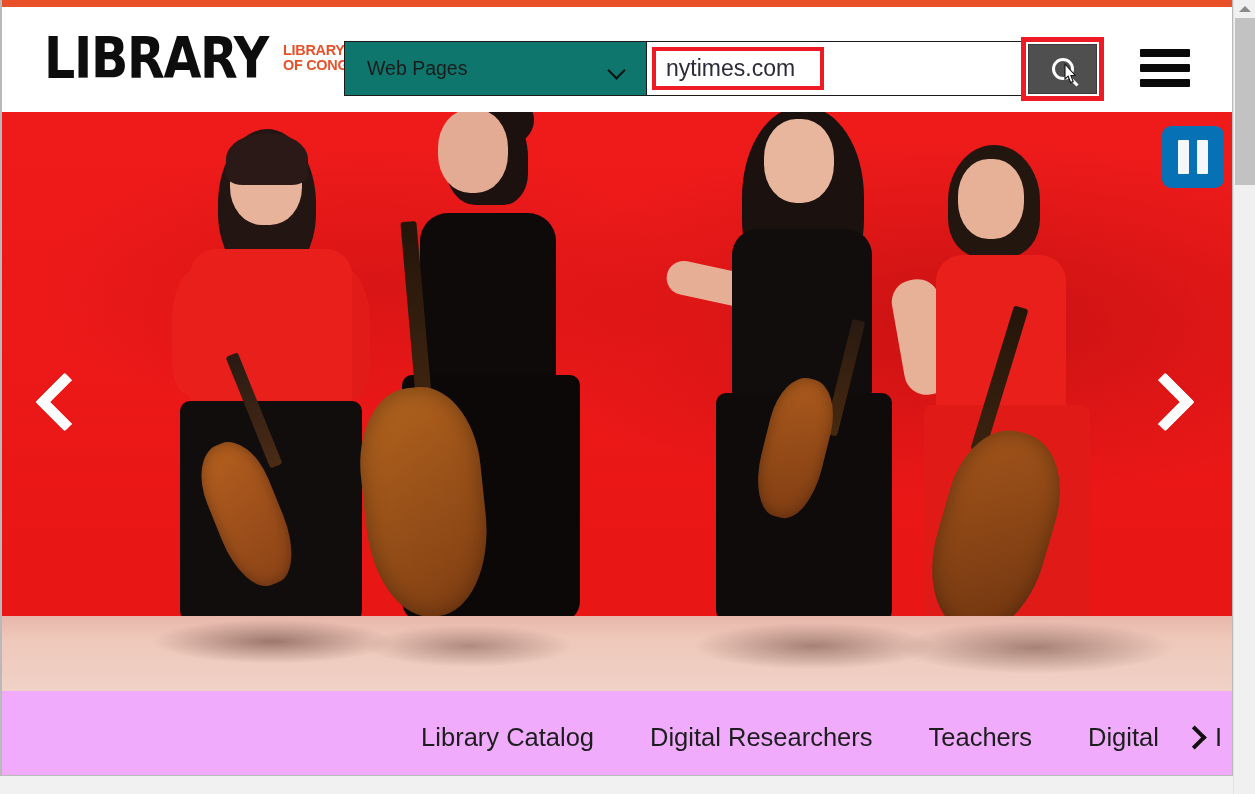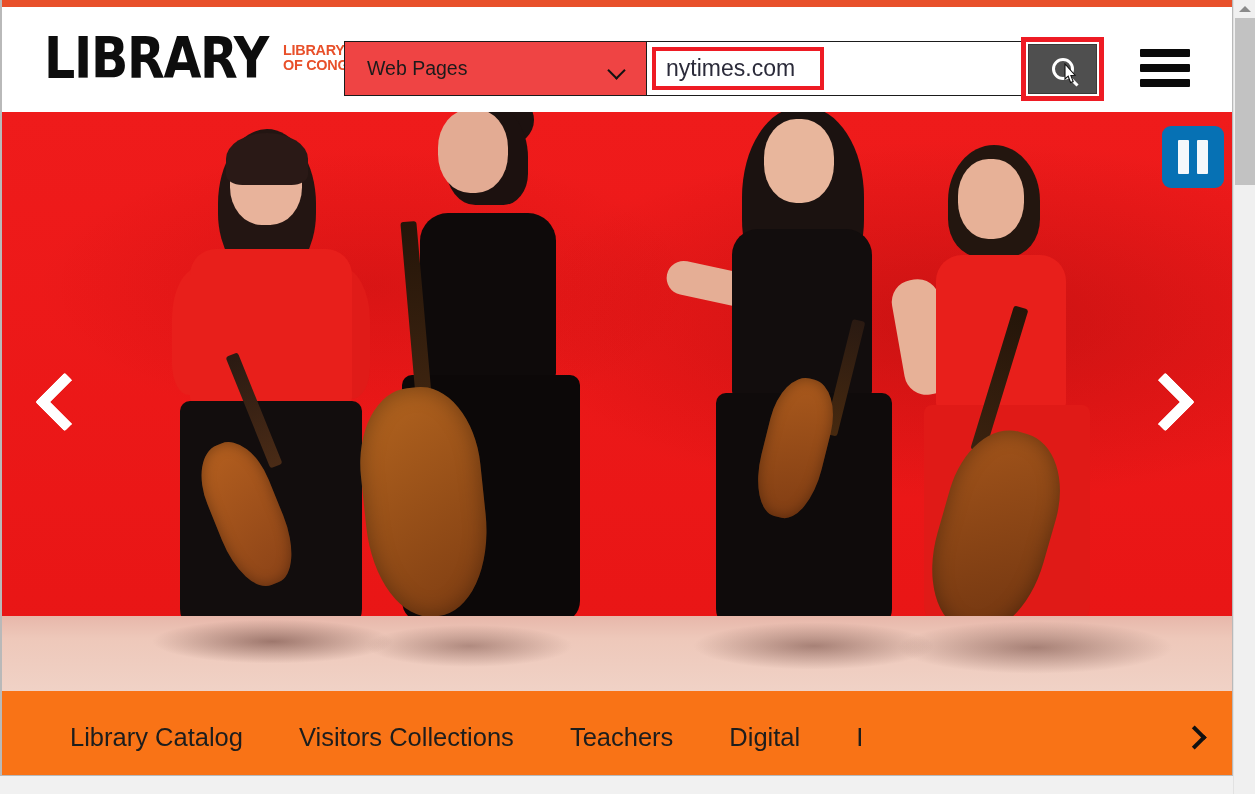--- a/index.html
+++ b/index.html
@@ -89,21 +89,21 @@
     top: 34px;
     display: flex;
     align-items: stretch;
     height: 55px;
   }
 
   .search-select {
     width: 303px;
     height: 55px;
     border: 1px solid #1b1b1b;
-    background: #ef4444;
+    background: #0f766e;
     display: flex;
     align-items: center;
     padding: 0 14px 0 22px;
     position: relative;
   }
   .search-select .sel-label {
     font-size: 19.5px;
     color: #1b1b1b;
     font-family: "Liberation Sans", sans-serif;
     flex: 1;
@@ -419,25 +419,26 @@
     font-family: "Liberation Sans", sans-serif;
     font-weight: 700;
     font-size: 25px;
     color: #ffffff;
   }
 
   
   .bottom-nav {
     position: relative;
     height: 92px;
-    background: #f97316;
+    background: #f0abfc;
     display: flex;
     align-items: center;
     padding-left: 68px;
     overflow: hidden;
+    justify-content: flex-end;
   }
   .bottom-nav a {
     font-family: "Liberation Sans", sans-serif;
     font-size: 25.5px;
     color: #1d1d1d;
     text-decoration: none;
     white-space: nowrap;
     margin-right: 56px;
   }
   .bottom-nav a.truncated { margin-right: 10px; }
@@ -590,21 +591,21 @@
 
       <div class="pause-btn">
         <span></span>
         <span></span>
       </div>
 
     </div>
 
     <div class="bottom-nav">
       <a href="#">Library Catalog</a>
-      <a href="#">Visitors Collections</a>
+      <a href="#">Digital Researchers</a>
       <a href="#">Teachers</a>
       <a href="#">Digital</a>
       <a href="#" class="truncated">I</a>
       <div class="nav-next">
         <i></i>
       </div>
 
     </div>
 
   </div>

